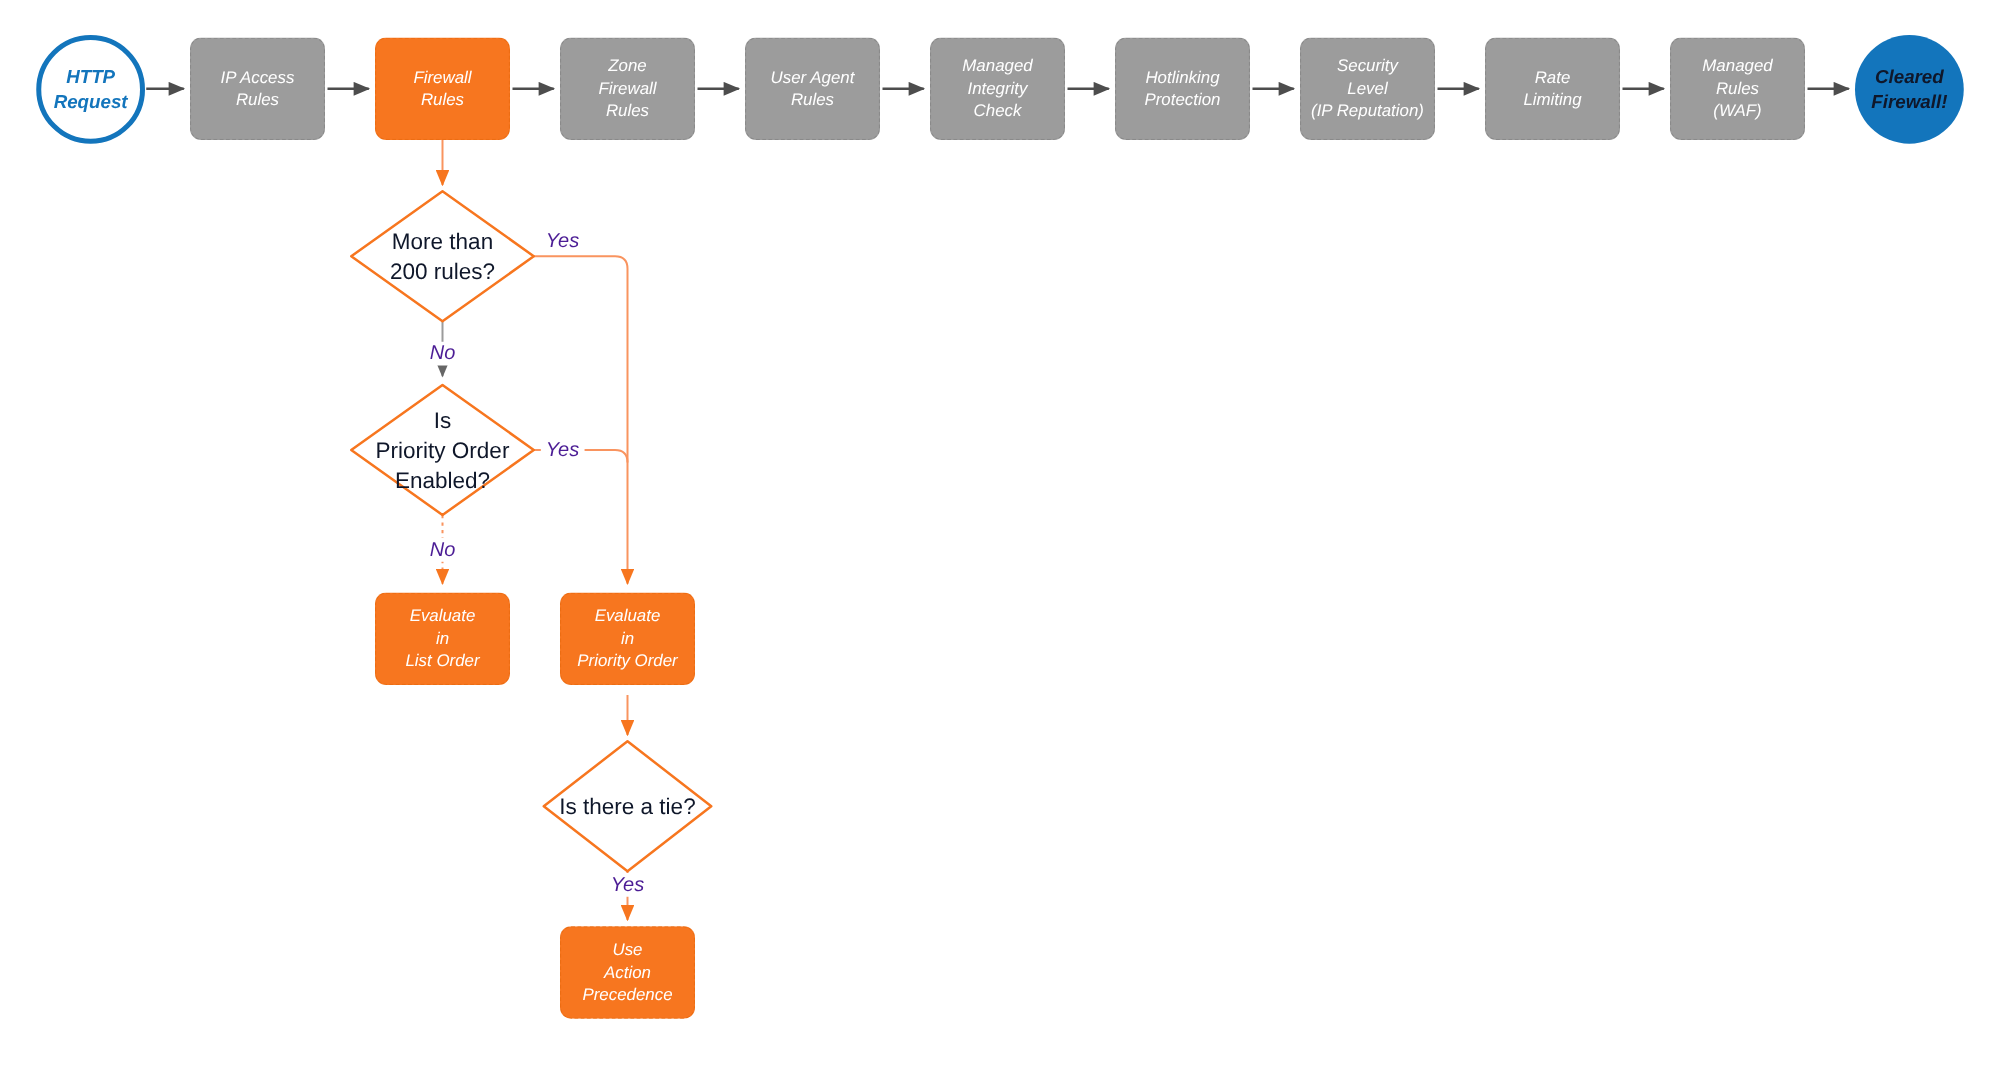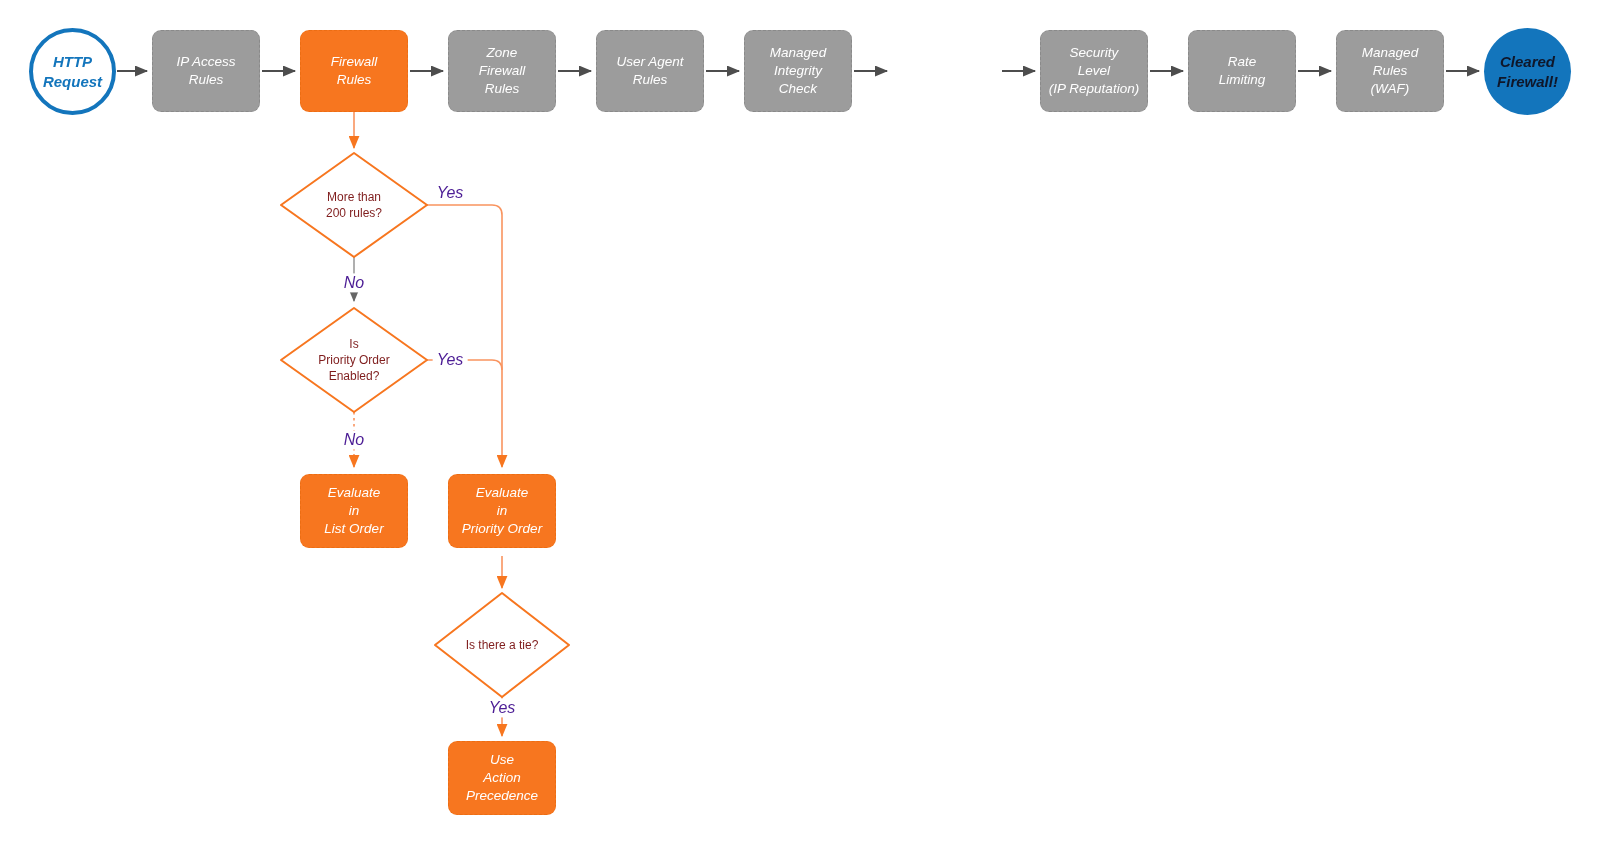--- a/index.html
+++ b/index.html
@@ -20,21 +20,21 @@
   .circle {
     box-sizing:border-box; position:absolute; top:28px; width:87px; height:87px;
     border-radius:50%; display:flex; align-items:center; justify-content:center;
     text-align:center; font-style:italic; font-weight:bold; font-size:15px;
     line-height:1.3; white-space:pre-line;
   }
   .start { left:29px;   background:#ffffff; border:4px solid #1375BC; color:#1375BC; }
   .end   { left:1484px; background:#1375BC; color:#0f172a; }
   .diamond-label {
     position:absolute; display:flex; align-items:center; justify-content:center;
-    text-align:center; color:#7f1d1d; font-size:12px; line-height:1.35;
+    text-align:center; color:#0f172a; font-size:18px; line-height:1.35;
     white-space:pre-line;
   }
   .edge-label {
     position:absolute; transform:translate(-50%,-50%); background:#ffffff;
     padding:0 4px; color:#4c1d95; font-style:italic; font-size:16px; line-height:1.2;
   }
 </style>
 </head>
 <body>
 
@@ -87,20 +87,22 @@
   <div class="node orange" style="left:300px">Firewall
 Rules</div>
   <div class="node gray" style="left:448px">Zone
 Firewall
 Rules</div>
   <div class="node gray" style="left:596px">User Agent
 Rules</div>
   <div class="node gray" style="left:744px">Managed
 Integrity
 Check</div>
+  <div class="node gray" style="left:892px">Hotlinking
+Protection</div>
   <div class="node gray" style="left:1188px">Rate
 Limiting</div>
   <div class="node gray" style="left:1040px">Security
 Level
 (IP Reputation)</div>
   <div class="node gray" style="left:1336px">Managed
 Rules
 (WAF)</div>
 
   <div class="diamond-label" style="left:279px;top:178px;width:150px;height:54px">More than

